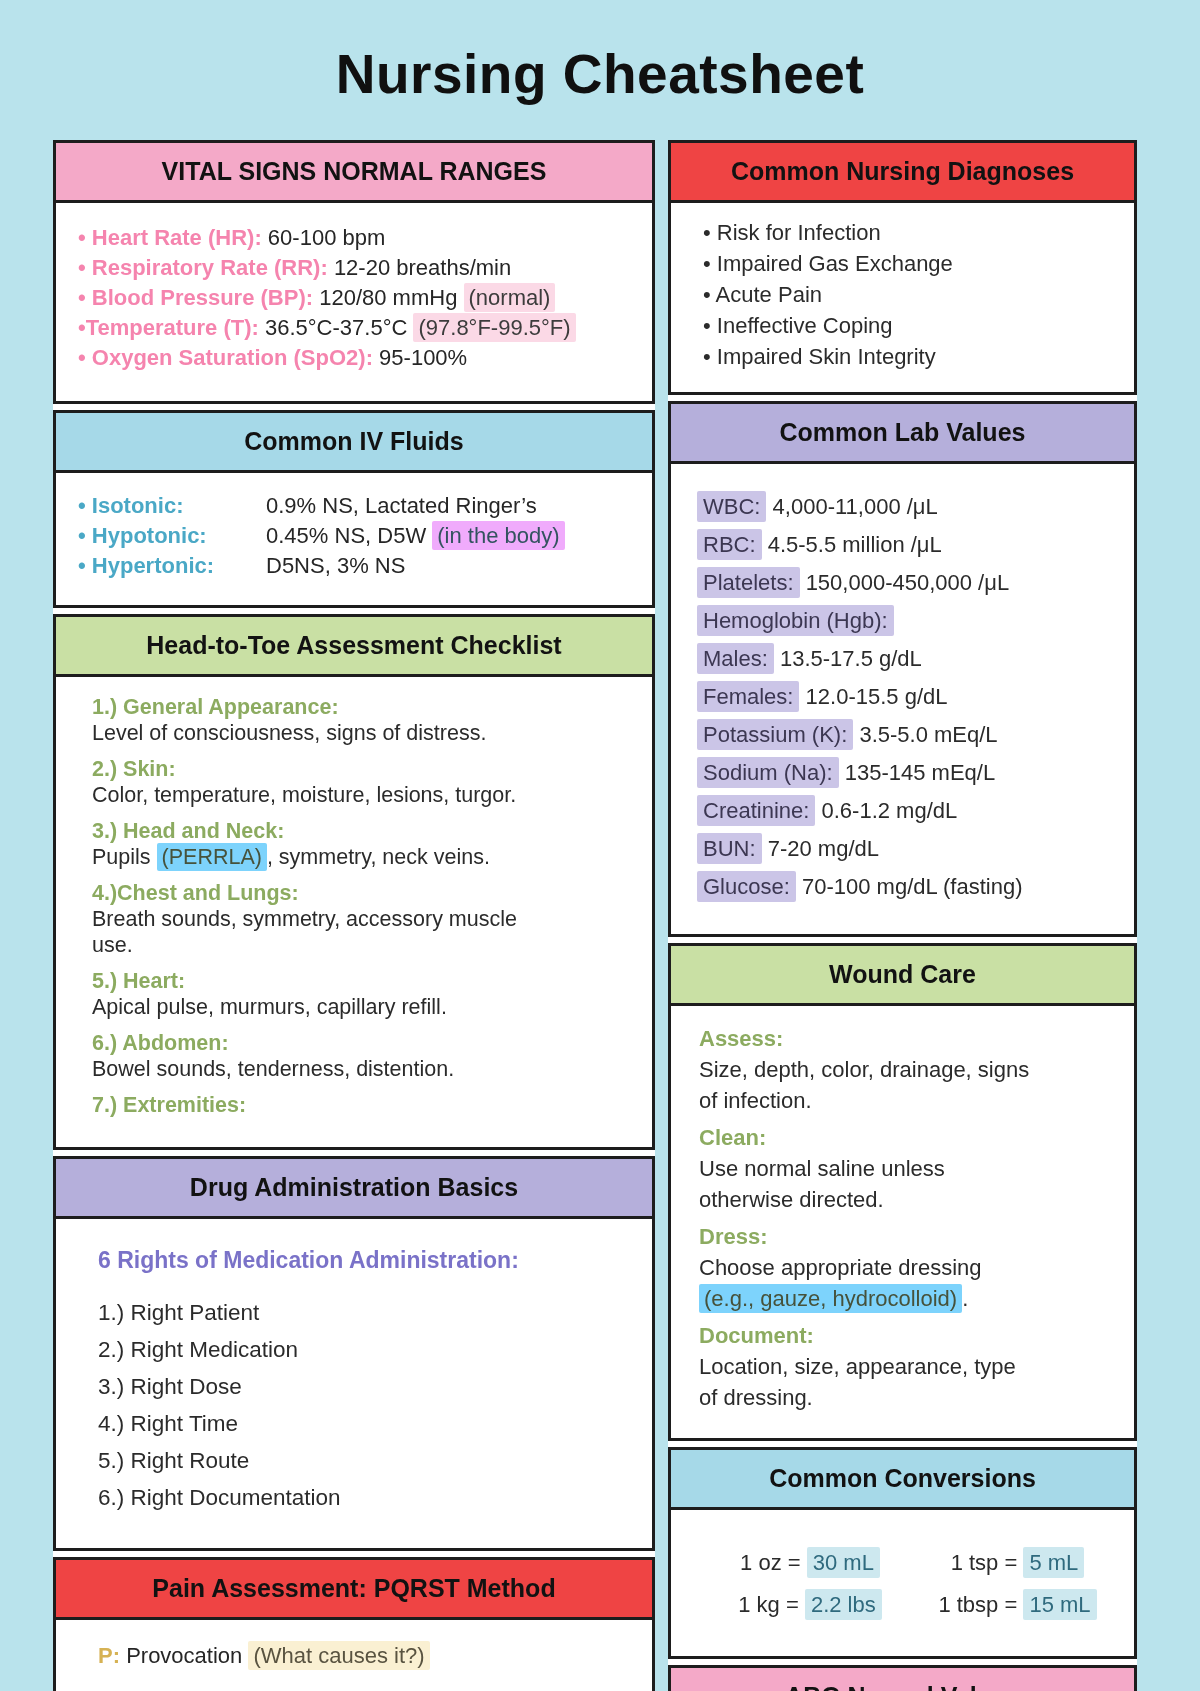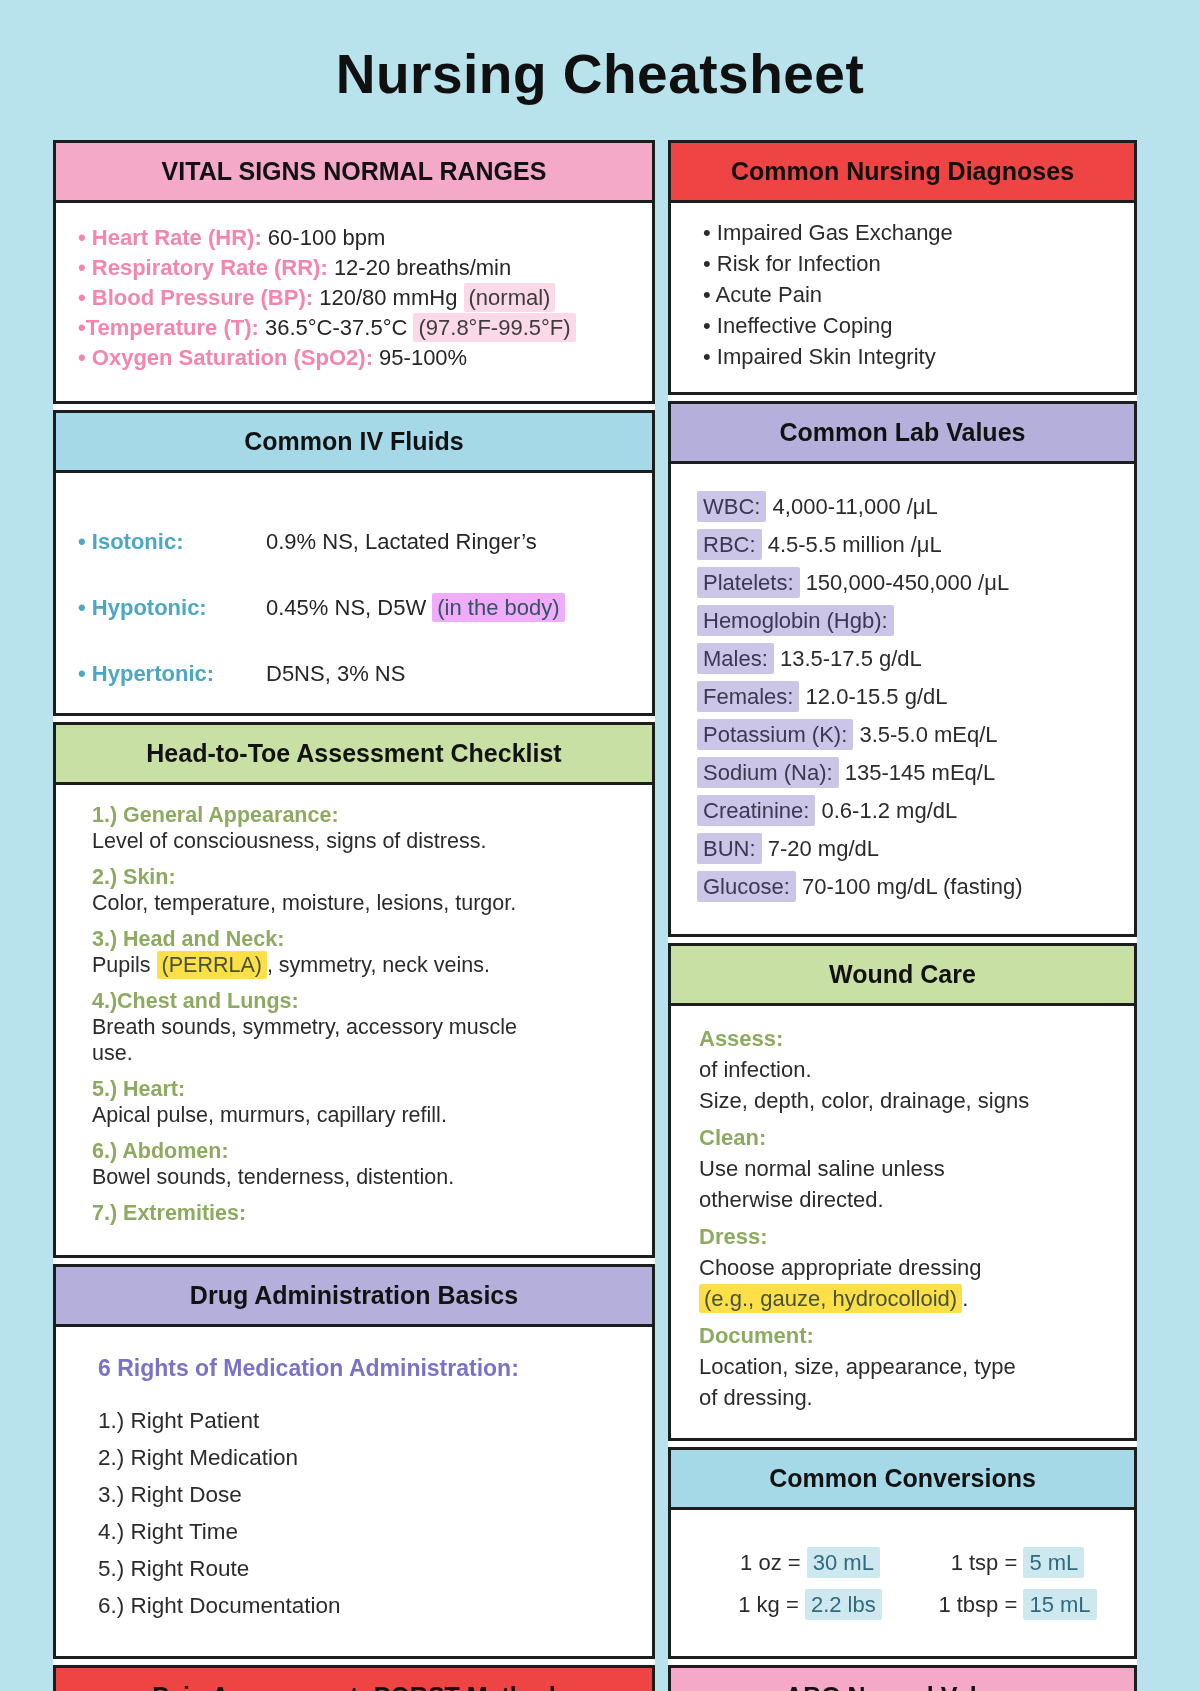--- a/index.html
+++ b/index.html
@@ -35,33 +35,33 @@
   .hdr-green  { background: #c9e0a4; }
   .hdr-purple { background: #b5afdb; }
   .hdr-yellow { background: #ef4444; }
   .section-body { background: #ffffff; }
 
   .hl { padding: 2px 5px; border-radius: 2px; }
   .hl:empty { display: none; }
   .line2:empty { display: none; }
   .hl-pink   { background: #fbd9e6; color: #3c3c3c; }
   .hl-blue   { background: #f0abfc; color: #33535f; }
-  .hl-green  { background: #fde047; color: #46523b; }
+  .hl-green  { background: #7dd3fc; color: #46523b; }
   .hl-purple { background: #cbc5e7; color: #3c3752; padding: 3px 6px; }
   .hl-yellow { background: #faf0d2; color: #595340; }
   .hl-teal   { background: #cde8ef; color: #2f6a7e; padding: 3px 6px; }
 
   
   .vital-body { padding: 20px 16px 28px 22px; }
   .vital-row { font-size: 22px; line-height: 30px; }
   .lbl-pink { color: #f584ae; font-weight: 700; }
 
   
   .iv-body { padding: 18px 16px 24px 22px; }
-  .iv-row { display: flex; font-size: 22px; line-height: 30px; margin-top: 36px; }
+  .iv-row { display: flex; font-size: 22px; line-height: 30px; }
   .iv-label { width: 188px; flex: 0 0 188px; color: #4aa8c6; font-weight: 700; }
 
   
   .h2t-body { padding: 18px 20px 18px 36px; }
   .h2t-item { margin-bottom: 11px; }
   .h2t-label { color: #8cab60; font-weight: 700; font-size: 21.5px; line-height: 25px; }
   .h2t-text, .h2t-text2 { font-size: 21.5px; line-height: 26px; color: #2b2b2b; }
 
   
   .drug-body { padding: 28px 20px 32px 42px; }
@@ -224,22 +224,22 @@
 
         </div>
       </div>
     </div>
 
     <div class="col col-right">
 
       <div class="section">
         <div class="section-header hdr-yellow">Common Nursing Diagnoses</div>
         <div class="section-body diag-body">
+          <div class="diag-item">• Risk for Infection</div>
           <div class="diag-item">• Impaired Gas Exchange</div>
-          <div class="diag-item">• Risk for Infection</div>
           <div class="diag-item">• Acute Pain</div>
           <div class="diag-item">• Ineffective Coping</div>
           <div class="diag-item">• Impaired Skin Integrity</div>
         </div>
       </div>
 
       <div class="section">
         <div class="section-header hdr-purple">Common Lab Values</div>
         <div class="section-body lab-body">
           <div class="lab-row">
@@ -287,22 +287,22 @@
             <span class="lab-value">70-100 mg/dL (fasting)</span>
           </div>
         </div>
       </div>
 
       <div class="section">
         <div class="section-header hdr-green">Wound Care</div>
         <div class="section-body wound-body">
           <div class="wound-item">
             <div class="wound-label">Assess:</div>
+            <div class="wound-line">Size, depth, color, drainage, signs</div>
             <div class="wound-line"><span>of infection.</span><span></span></div>
-            <div class="wound-line">Size, depth, color, drainage, signs</div>
           </div>
           <div class="wound-item">
             <div class="wound-label">Clean:</div>
             <div class="wound-line">Use normal saline unless</div>
             <div class="wound-line"><span>otherwise directed.</span><span></span></div>
           </div>
           <div class="wound-item">
             <div class="wound-label">Dress:</div>
             <div class="wound-line">Choose appropriate dressing</div>
             <div class="wound-line"><span></span><span class="hl hl-green">(e.g., gauze, hydrocolloid)</span><span>.</span></div>

